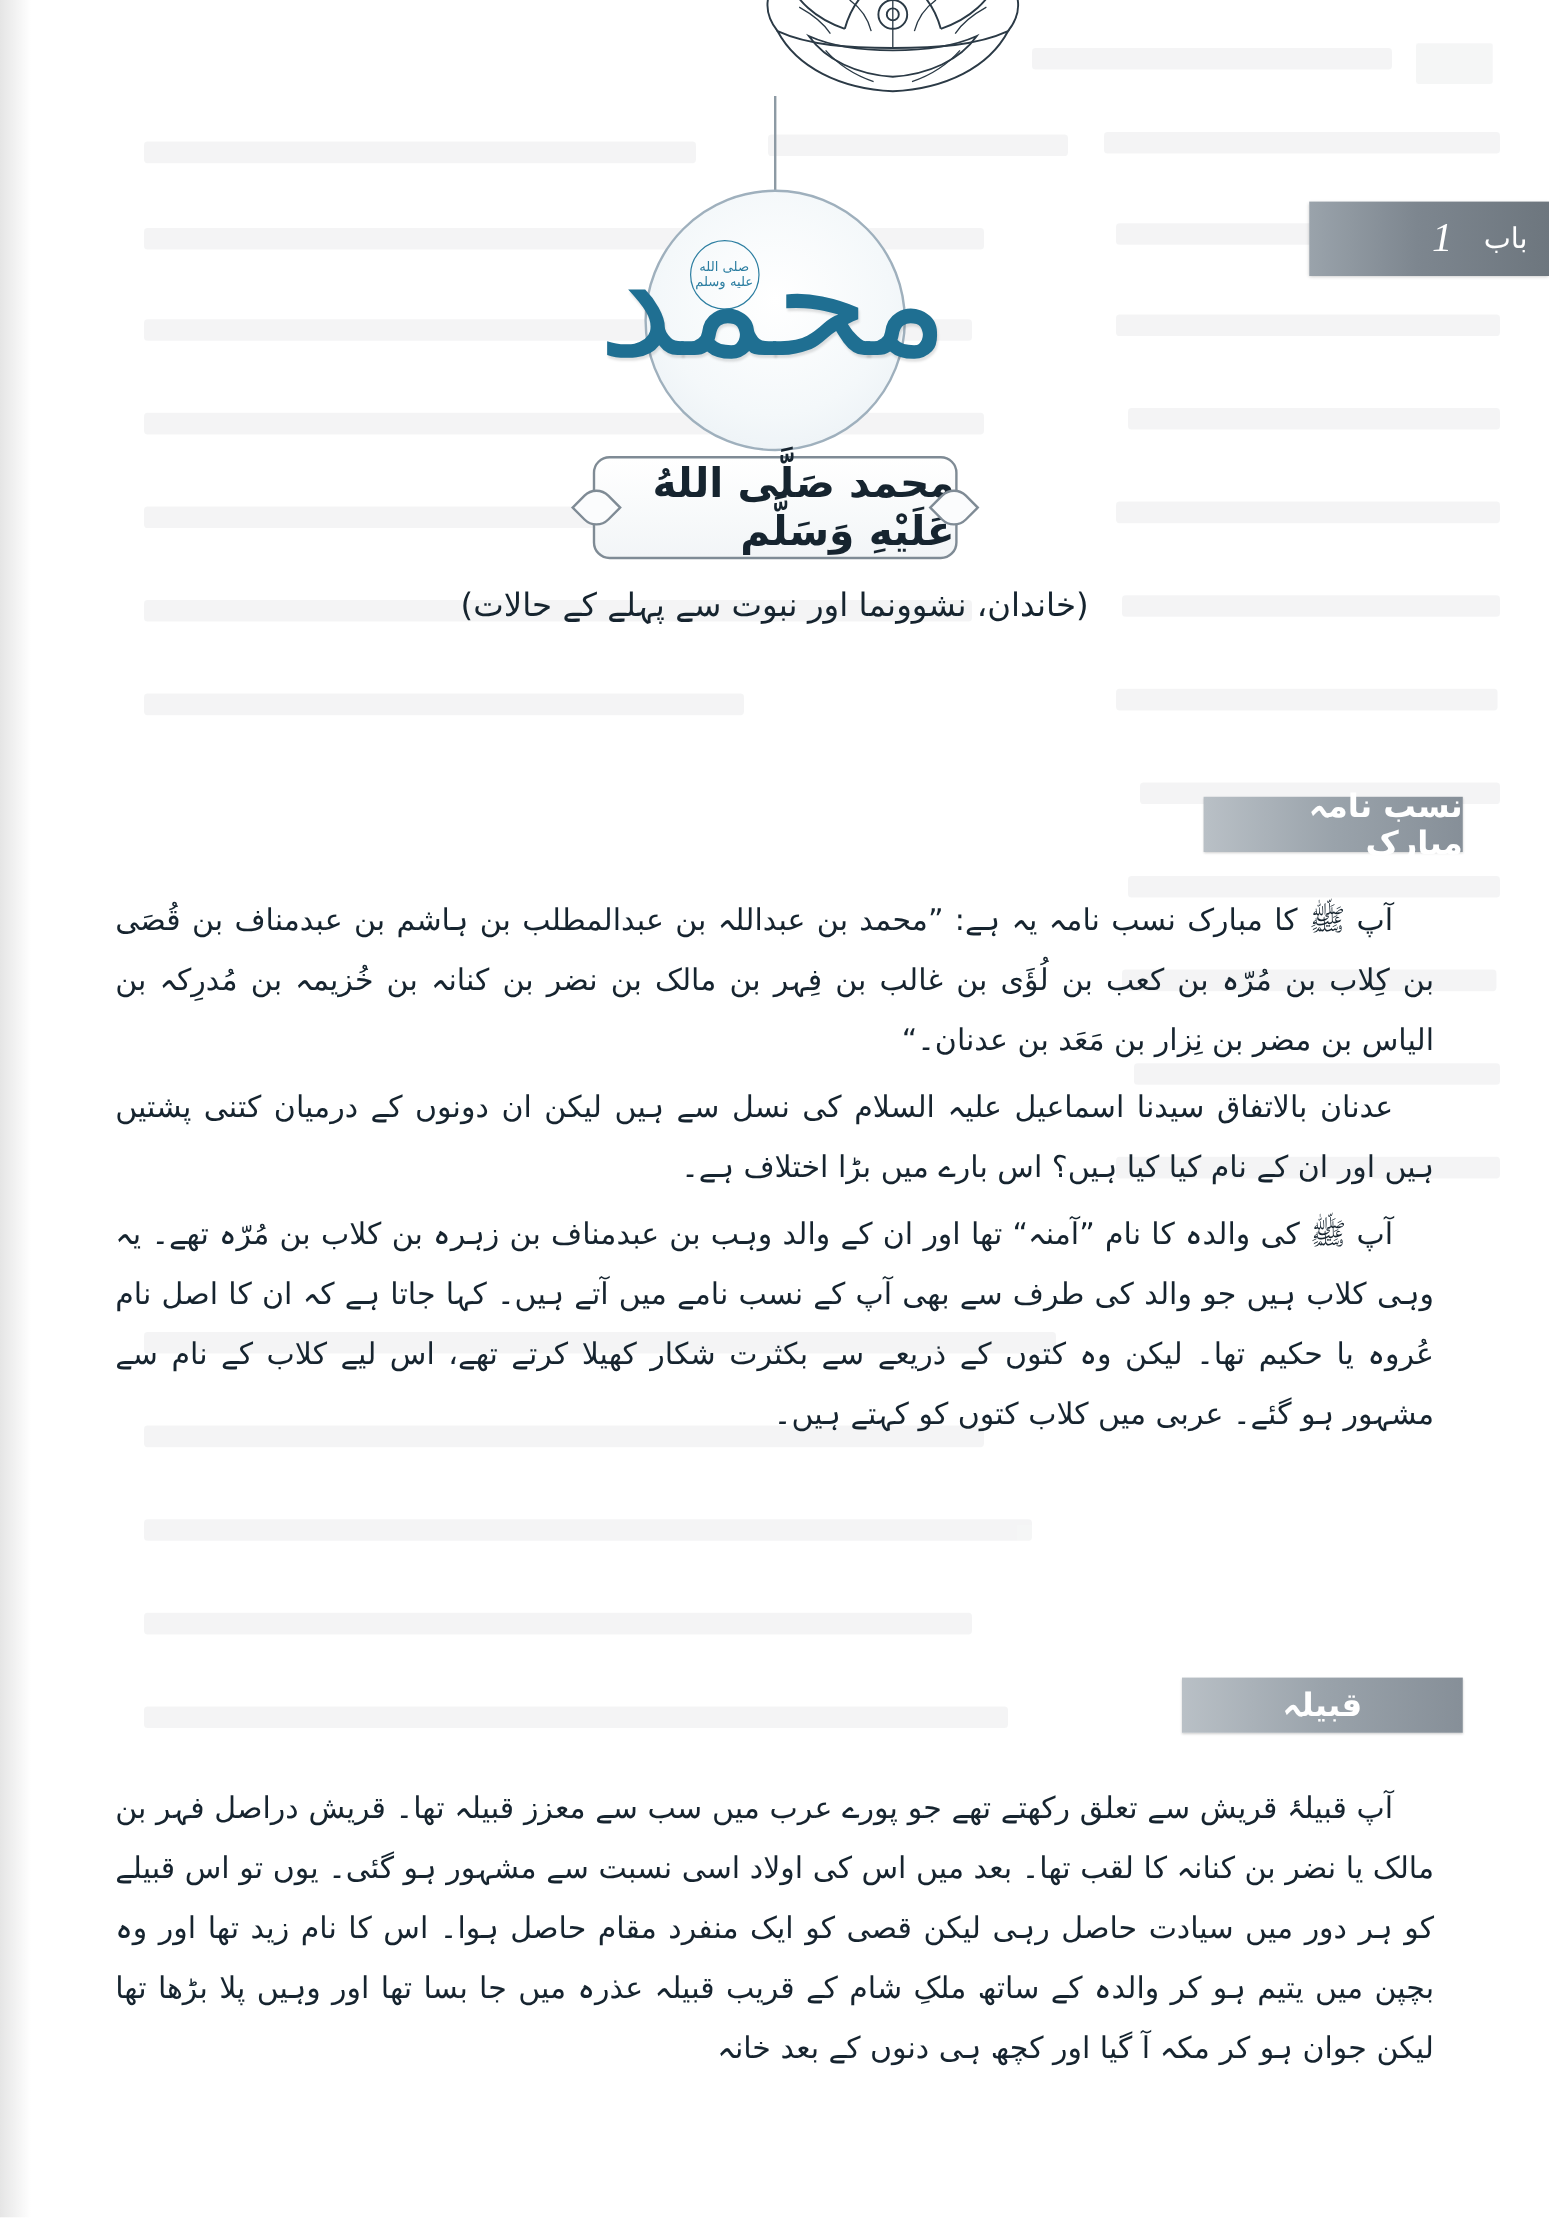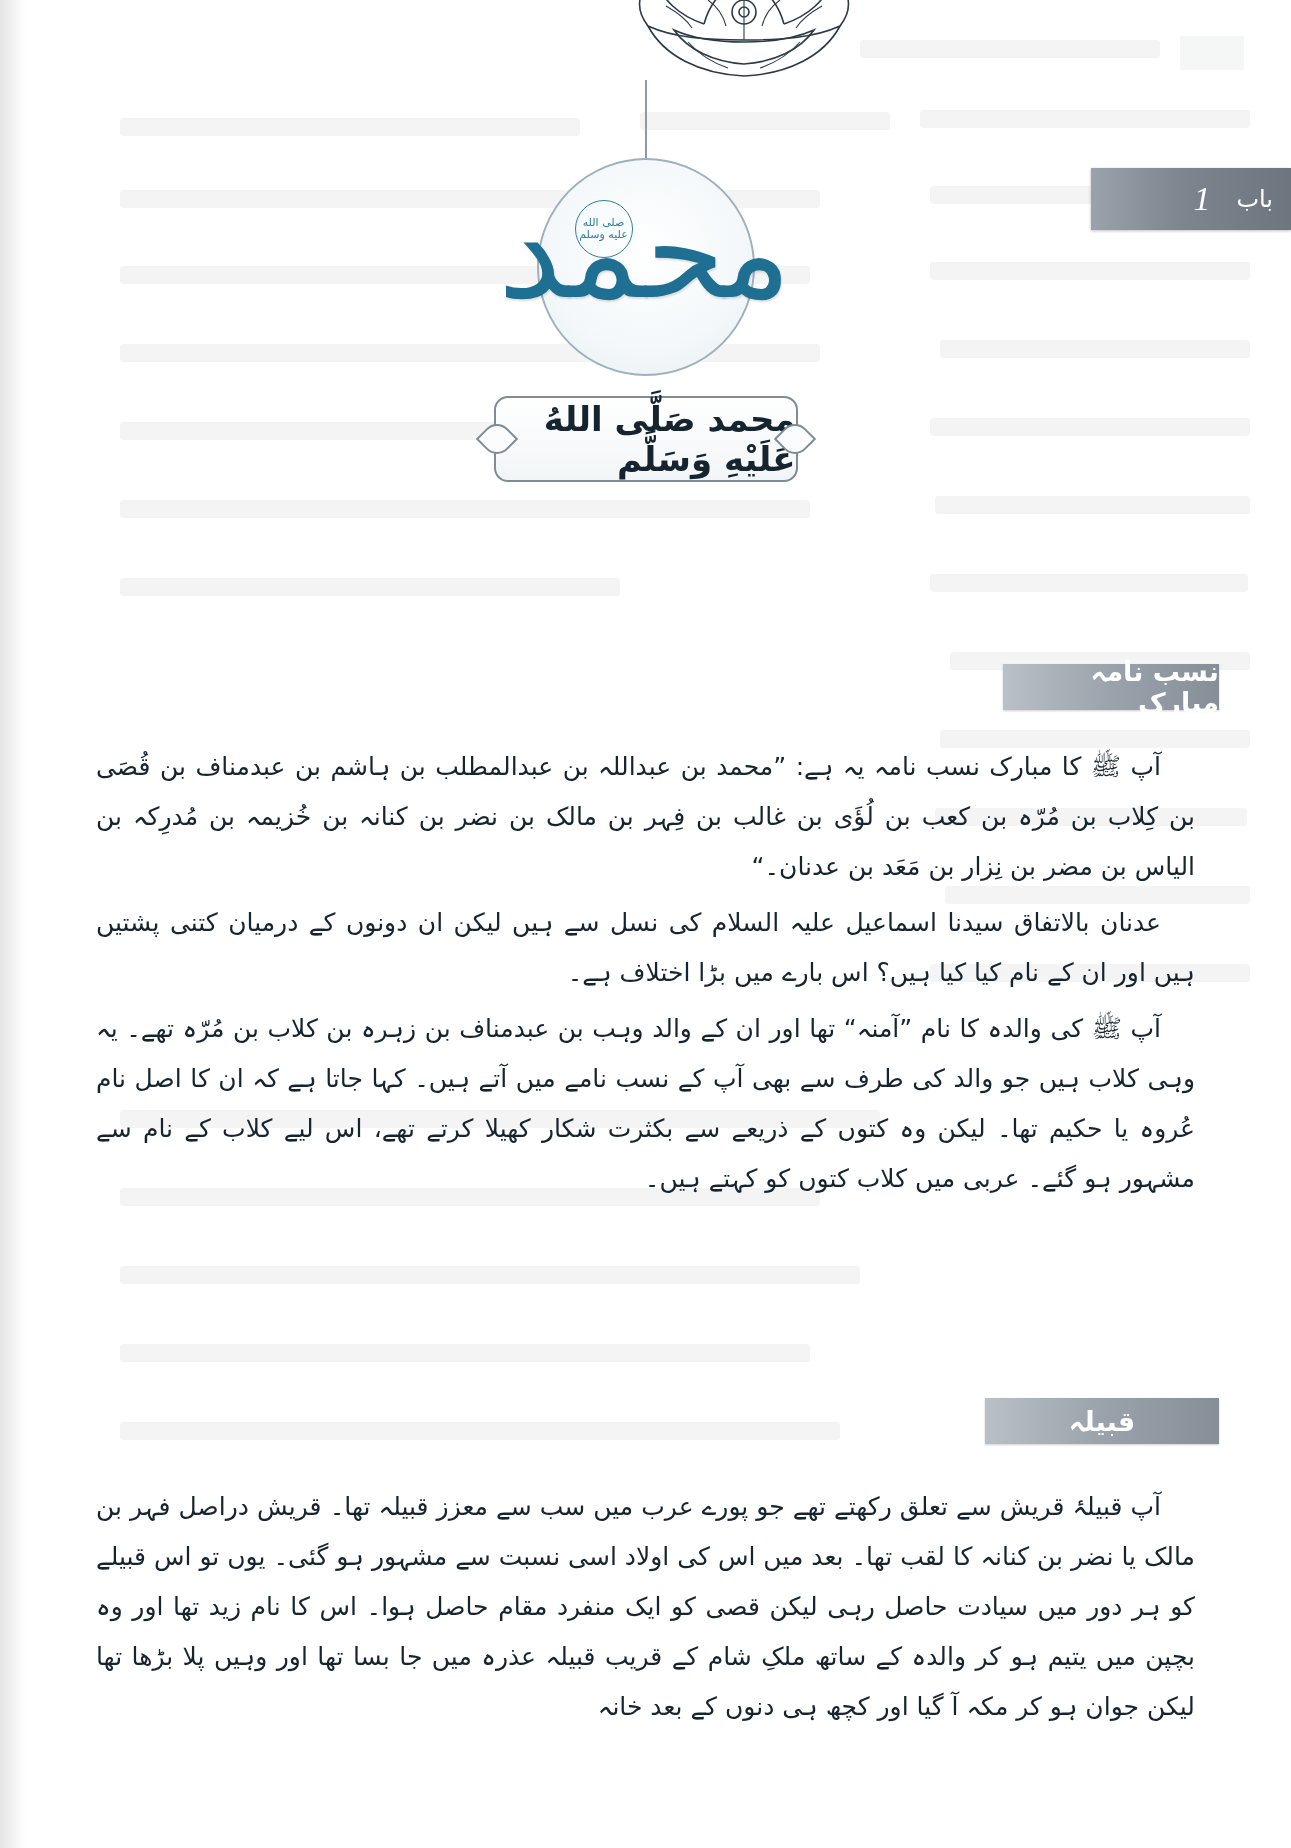--- a/index.html
+++ b/index.html
@@ -126,21 +126,21 @@
     justify-content: center;
     text-align: center;
     line-height: 1.05;
     direction: rtl;
     padding: 3px;
     box-sizing: border-box;
   }
 
   
   .plaque {
-    margin-top: 20px;
+    margin-top: 4px;
     width: 300px;
     height: 82px;
     border: 2px solid #7f8b95;
     border-radius: 14px;
     background: linear-gradient(180deg, #ffffff, #f2f5f7);
     display: flex;
     align-items: center;
     justify-content: flex-start;
     position: relative;
   }
@@ -281,20 +281,21 @@
 
 <div class="medallion-wrap">
   <div class="thread"></div>
   <div class="medallion">
     <div class="seal">صلى الله عليه وسلم</div>
     <div class="muhammad">محمد</div>
   </div>
   <div class="plaque">
     <div class="name">محمد صَلَّى اللهُ عَلَيْهِ وَسَلَّم</div>
   </div>
+  <div class="subtitle">(خاندان، نشوونما اور نبوت سے پہلے کے حالات)</div>
 </div>
 
 <div class="section-head" style="top: 664px;">
   <span>نسب نامہ مبارک</span>
 </div>
 
 <div class="body-block" style="top: 742px;">
   <p class="indent">آپ ﷺ کا مبارک نسب نامہ یہ ہے: ”محمد بن عبداللہ بن عبدالمطلب بن ہاشم بن عبدمناف بن قُصَی بن کِلاب بن مُرّہ بن کعب بن لُؤَی بن غالب بن فِہر بن مالک بن نضر بن کنانہ بن خُزیمہ بن مُدرِکہ بن الیاس بن مضر بن نِزار بن مَعَد بن عدنان۔“</p>
   <p class="indent">عدنان بالاتفاق سیدنا اسماعیل علیہ السلام کی نسل سے ہیں لیکن ان دونوں کے درمیان کتنی پشتیں ہیں اور ان کے نام کیا کیا ہیں؟ اس بارے میں بڑا اختلاف ہے۔</p>
   <p class="indent">آپ ﷺ کی والدہ کا نام ”آمنہ“ تھا اور ان کے والد وہب بن عبدمناف بن زہرہ بن کلاب بن مُرّہ تھے۔ یہ وہی کلاب ہیں جو والد کی طرف سے بھی آپ کے نسب نامے میں آتے ہیں۔ کہا جاتا ہے کہ ان کا اصل نام عُروہ یا حکیم تھا۔ لیکن وہ کتوں کے ذریعے سے بکثرت شکار کھیلا کرتے تھے، اس لیے کلاب کے نام سے مشہور ہو گئے۔ عربی میں کلاب کتوں کو کہتے ہیں۔</p>

